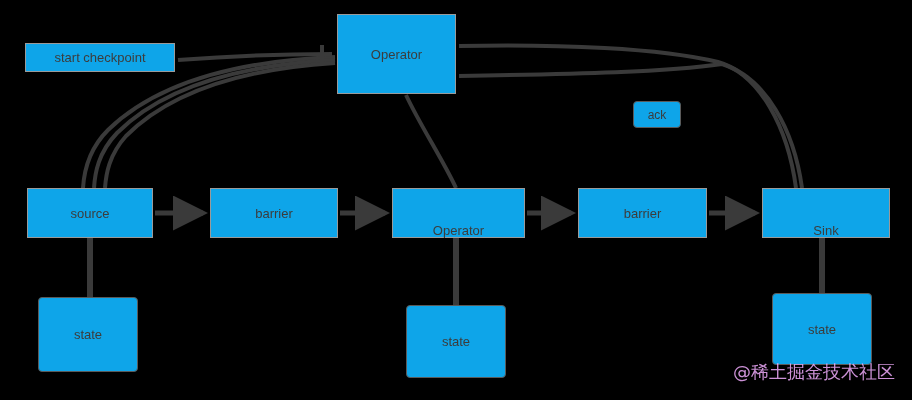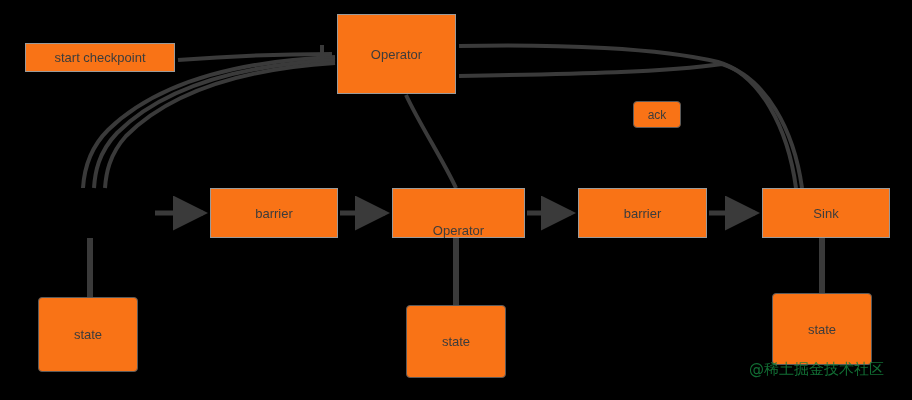--- a/index.html
+++ b/index.html
@@ -17,21 +17,21 @@
   }
   #edges {
     position: absolute;
     left: 0;
     top: 0;
     width: 912px;
     height: 400px;
   }
   .node {
     position: absolute;
-    background: #f97316;
+    background: #0ea5e9;
     border: 1px solid #9a9a9a;
     box-sizing: border-box;
     display: flex;
     align-items: center;
     justify-content: center;
     color: #3c3c3c;
     font-size: 13px;
     font-family: "Liberation Sans", sans-serif;
     z-index: 5;
   }
@@ -40,28 +40,27 @@
     border-color: #5a5a5a;
   }
   .node .lbl {
     line-height: 1;
     white-space: nowrap;
   }
   #watermark {
     position: absolute;
     left: 733px;
     top: 360px;
-    font-size: 15px;
-    color: #15803d;
+    font-size: 18px;
+    color: #f0abfc;
     letter-spacing: 0px;
     font-family: "DejaVu Sans", sans-serif;
     z-index: 9;
     opacity: .85;
     white-space: nowrap;
-    margin-left: 16px;
   }
 </style>
 </head>
 <body>
 
 <div id="canvas">
 
   <svg id="edges" viewBox="0 0 912 400" xmlns="http://www.w3.org/2000/svg">
     <defs>
       <marker id="arrowhead" markerWidth="7" markerHeight="7" refX="6" refY="3.5" orient="auto" markerUnits="strokeWidth">
@@ -108,34 +107,37 @@
   </div>
 
   <div class="node" style="left:337px; top:14px; width:119px; height:80px;">
     <span class="lbl">Operator</span>
   </div>
 
   <div class="node rounded" style="left:633px; top:101px; width:48px; height:27px; font-size:12px;">
     <span class="lbl">ack</span>
   </div>
 
+  <div class="node" style="left:27px; top:188px; width:126px; height:50px;">
+    <span class="lbl">source</span>
+  </div>
 
   <div class="node" style="left:210px; top:188px; width:128px; height:50px;">
     <span class="lbl">barrier</span>
   </div>
 
   <div class="node" style="left:392px; top:188px; width:133px; height:50px;align-items:flex-end;">
     <span class="lbl">Operator</span>
   </div>
 
   <div class="node" style="left:578px; top:188px; width:129px; height:50px;">
     <span class="lbl">barrier</span>
   </div>
 
-  <div class="node" style="left:762px; top:188px; width:128px; height:50px;">
+  <div class="node" style="left:762px; top:188px; width:128px; height:50px;align-items:flex-end;">
     <span class="lbl">Sink</span>
   </div>
 
   <div class="node rounded" style="left:38px; top:297px; width:100px; height:75px;">
     <span class="lbl">state</span>
   </div>
 
   <div class="node rounded" style="left:406px; top:305px; width:100px; height:73px;">
     <span class="lbl">state</span>
   </div>

